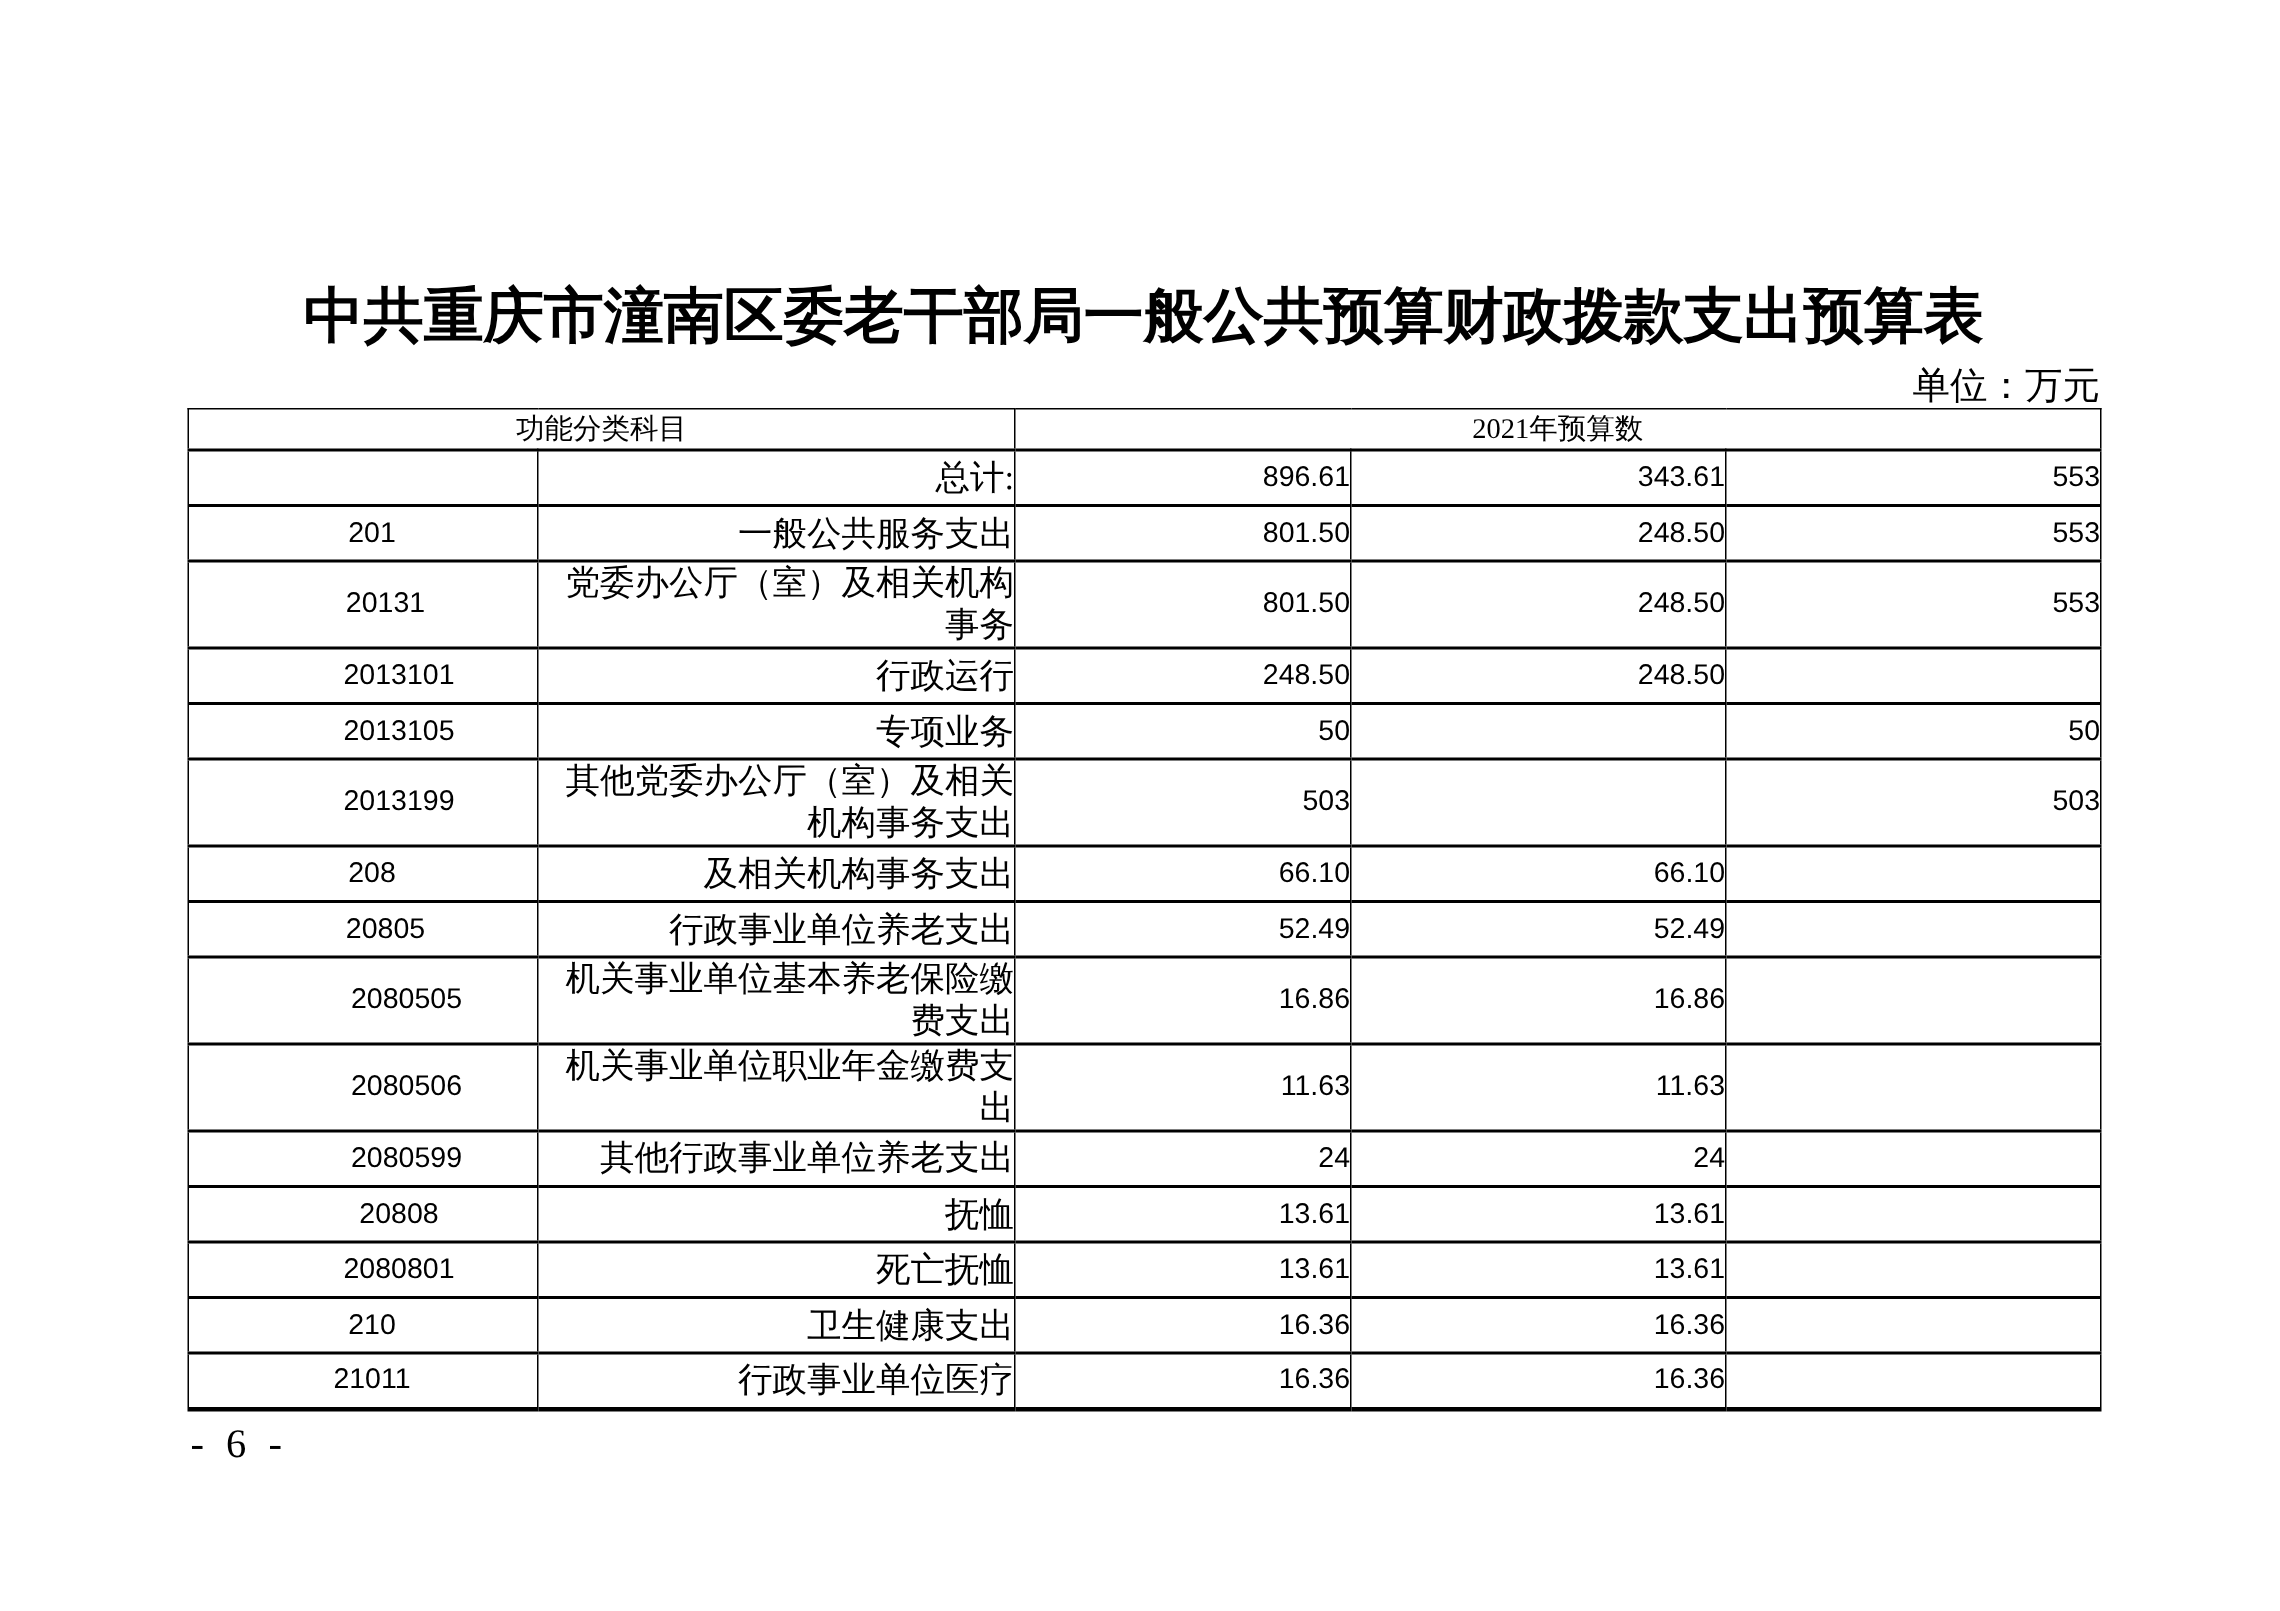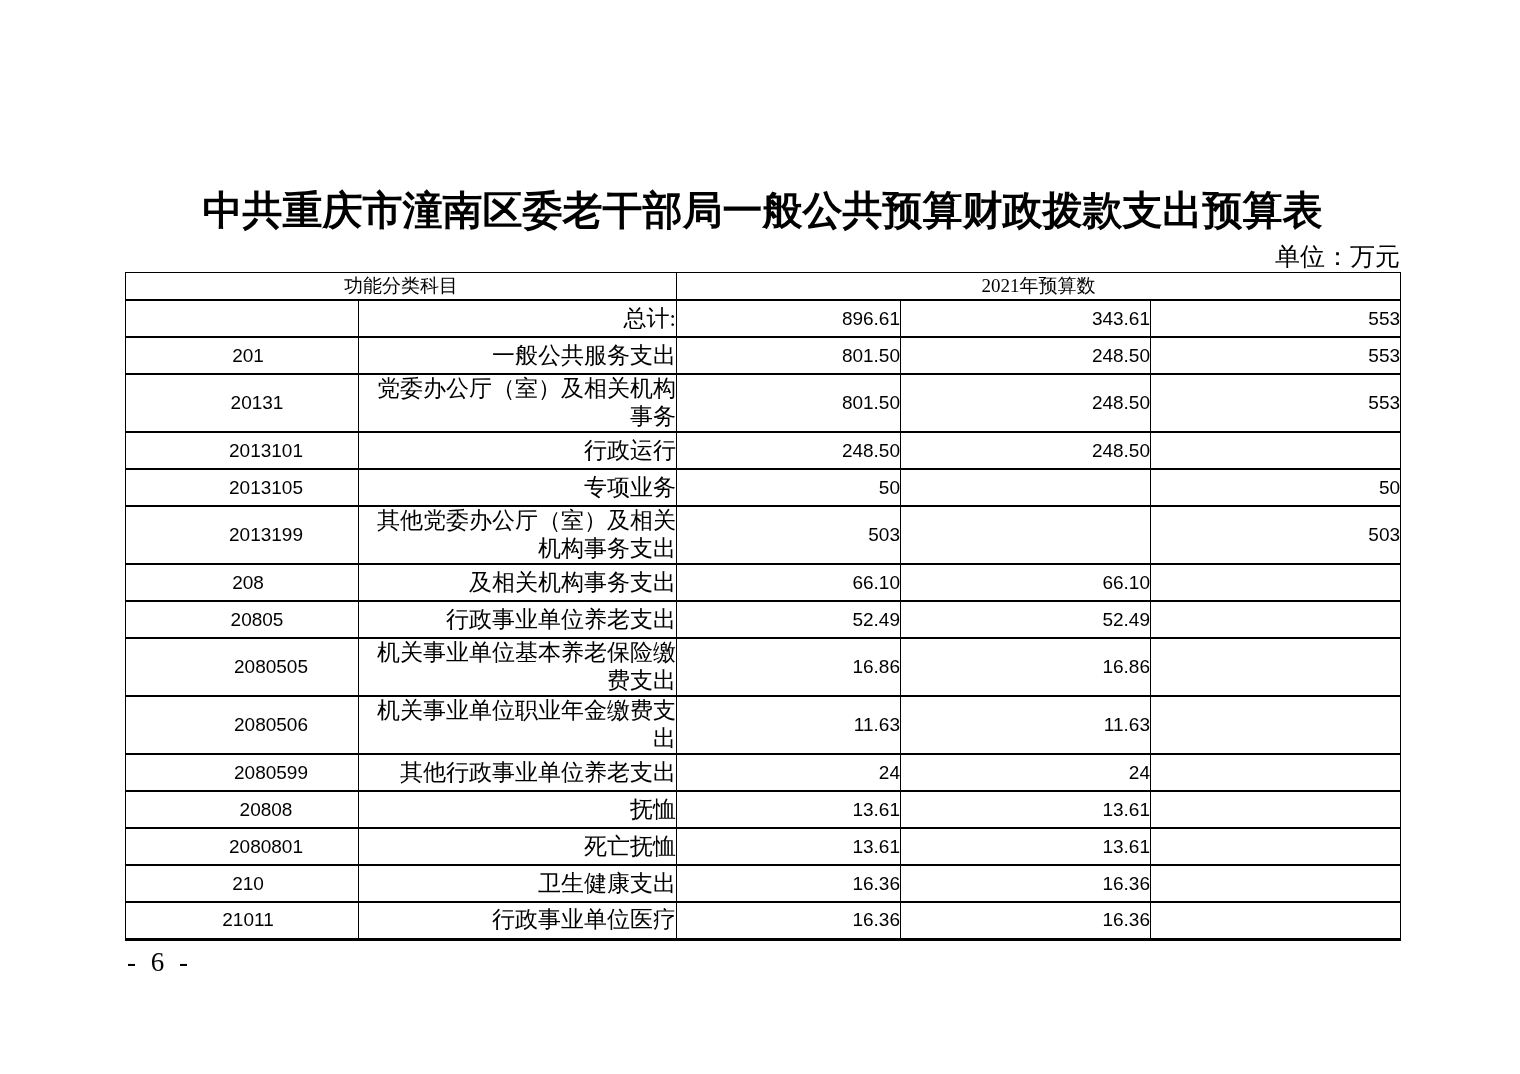--- a/index.html
+++ b/index.html
@@ -164,21 +164,21 @@
       </tr>
       <tr>
         <td class="code" style="padding-left: 58px;">2080506</td>
         <td class="name" style="padding-left: 12px;">机关事业单位职业年金缴费支出</td>
         <td class="num">11.63</td>
         <td class="num">11.63</td>
         <td class="num"></td>
       </tr>
       <tr>
         <td class="code" style="padding-left: 58px;">2080599</td>
-        <td class="name" style="padding-left: 28px;">其他行政事业单位养老支出</td>
+        <td class="name" style="padding-left: 28px; font-family: Liberation Mono, monospace;">其他行政事业单位养老支出</td>
         <td class="num">24</td>
         <td class="num">24</td>
         <td class="num"></td>
       </tr>
       <tr>
         <td class="code" style="padding-left: 48px;">20808</td>
         <td class="name" style="padding-left: 12px;">抚恤</td>
         <td class="num">13.61</td>
         <td class="num">13.61</td>
         <td class="num"></td>

